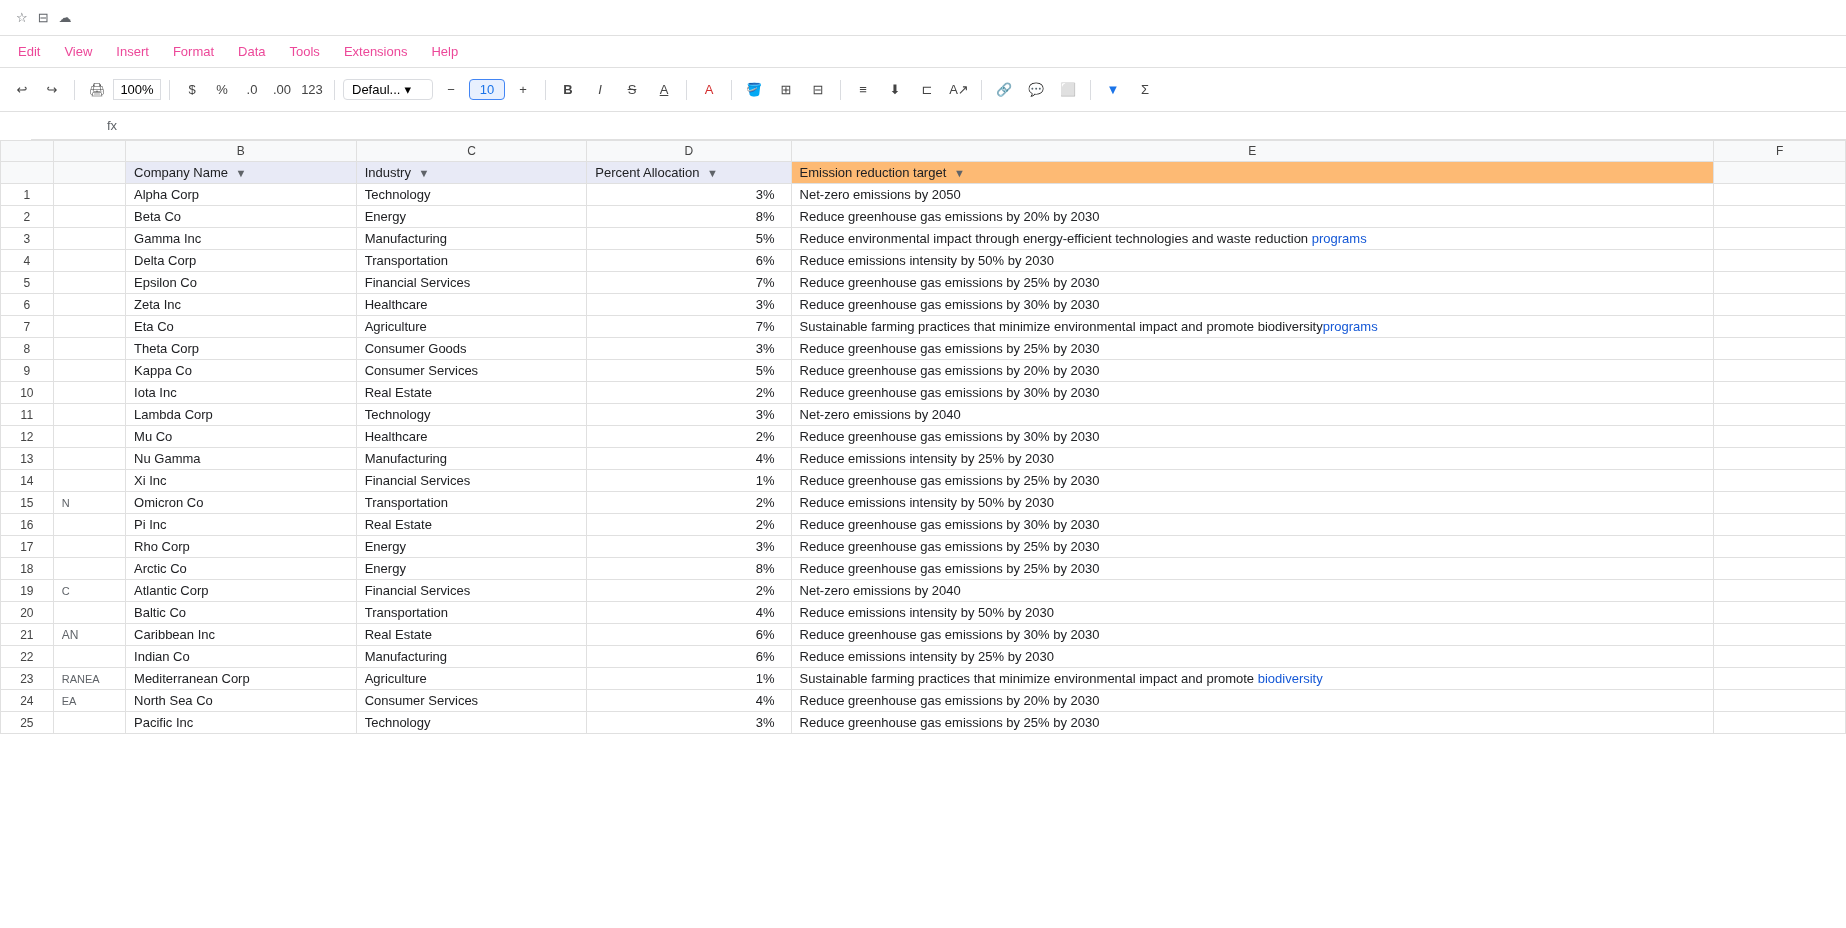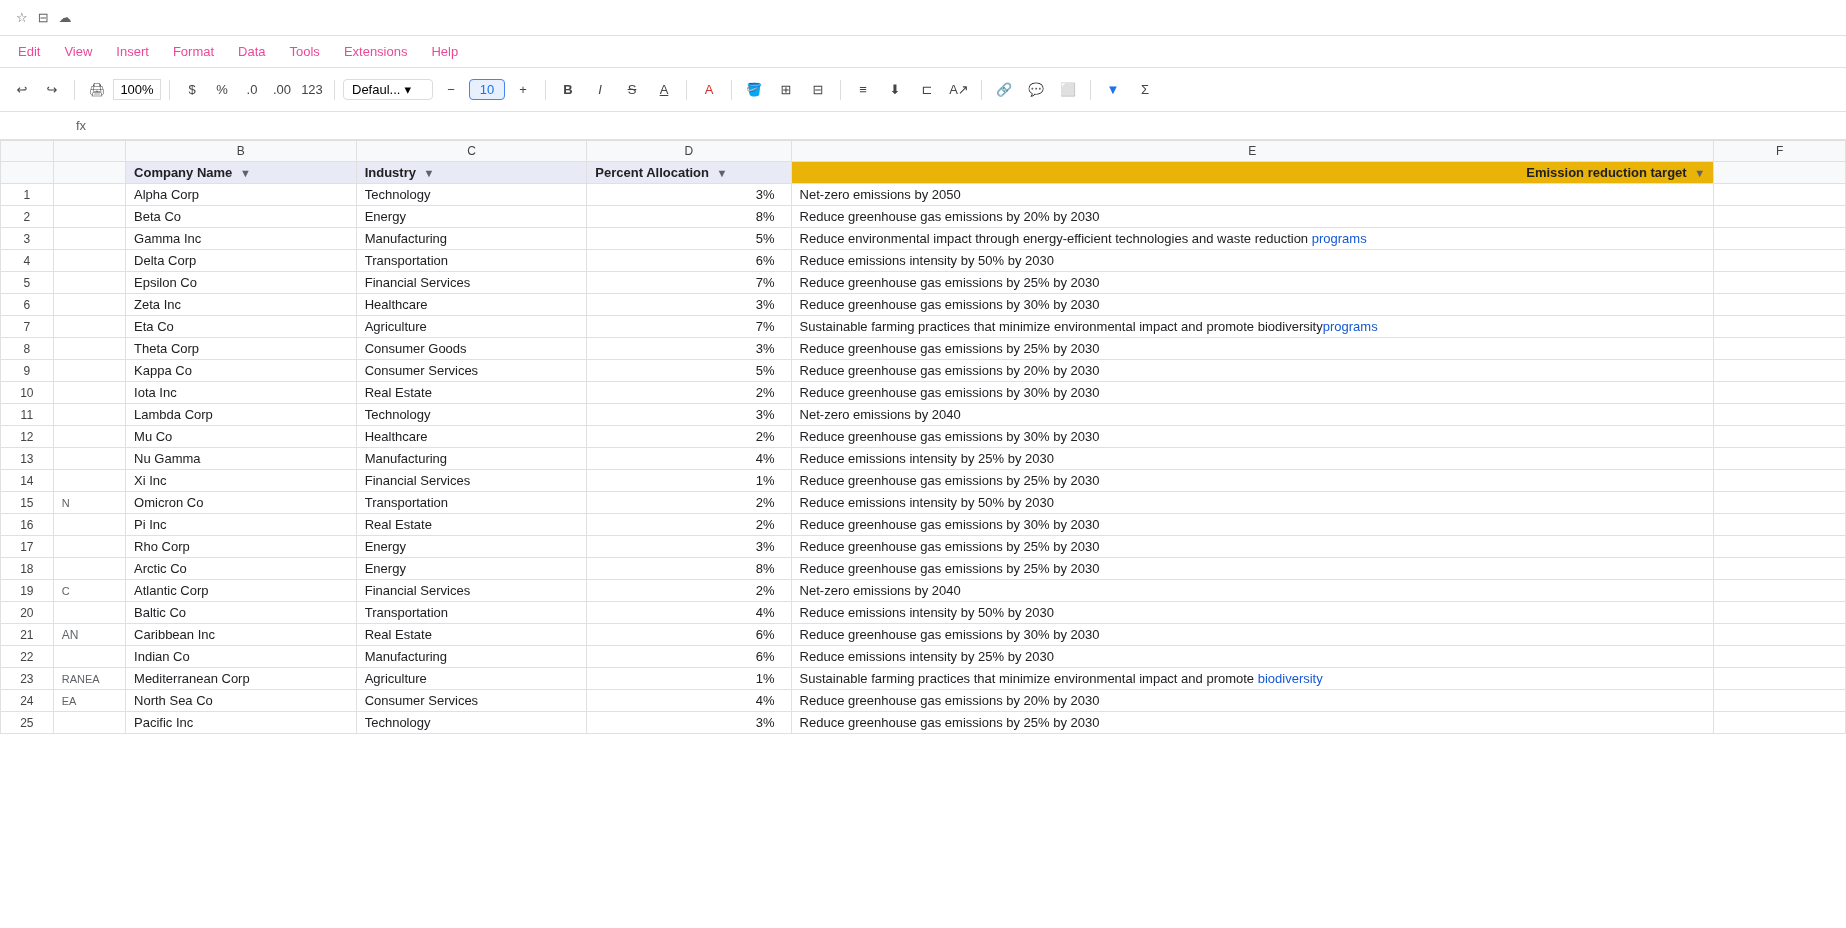--- a/index.html
+++ b/index.html
@@ -124,20 +124,21 @@
 
     
     .formula-bar {
       display: flex;
       align-items: center;
       height: 28px;
       padding: 0 8px;
       background: #fff;
       border-bottom: 1px solid #e0e0e0;
       gap: 8px;
+      margin-left: 31px;
     }
     .cell-ref {
       width: 60px;
       font-size: 12px;
       color: #5f6368;
       border-right: 1px solid #dadce0;
       padding-right: 8px;
     }
     .formula-icon {
       color: #5f6368;
@@ -189,29 +190,28 @@
     td {
       border: 1px solid #e0e0e0;
       padding: 3px 8px;
       font-size: 13px;
       color: #202124;
       white-space: nowrap;
       height: 22px;
     }
     td.filter-header {
       background: #e8eaf6;
-      font-weight: 700;
+      font-weight: 400;
       color: #202124;
       position: sticky;
       top: 9px;
       z-index: 9;
     }
     td.filter-header.emission-col {
-      background: #eab308;
-      text-align: right;
+      background: #fdba74;
     }
     .filter-icon {
       color: #5f6368;
       font-size: 11px;
       margin-left: 4px;
     }
     .link-text {
       color: #1558d6;
     }
 

